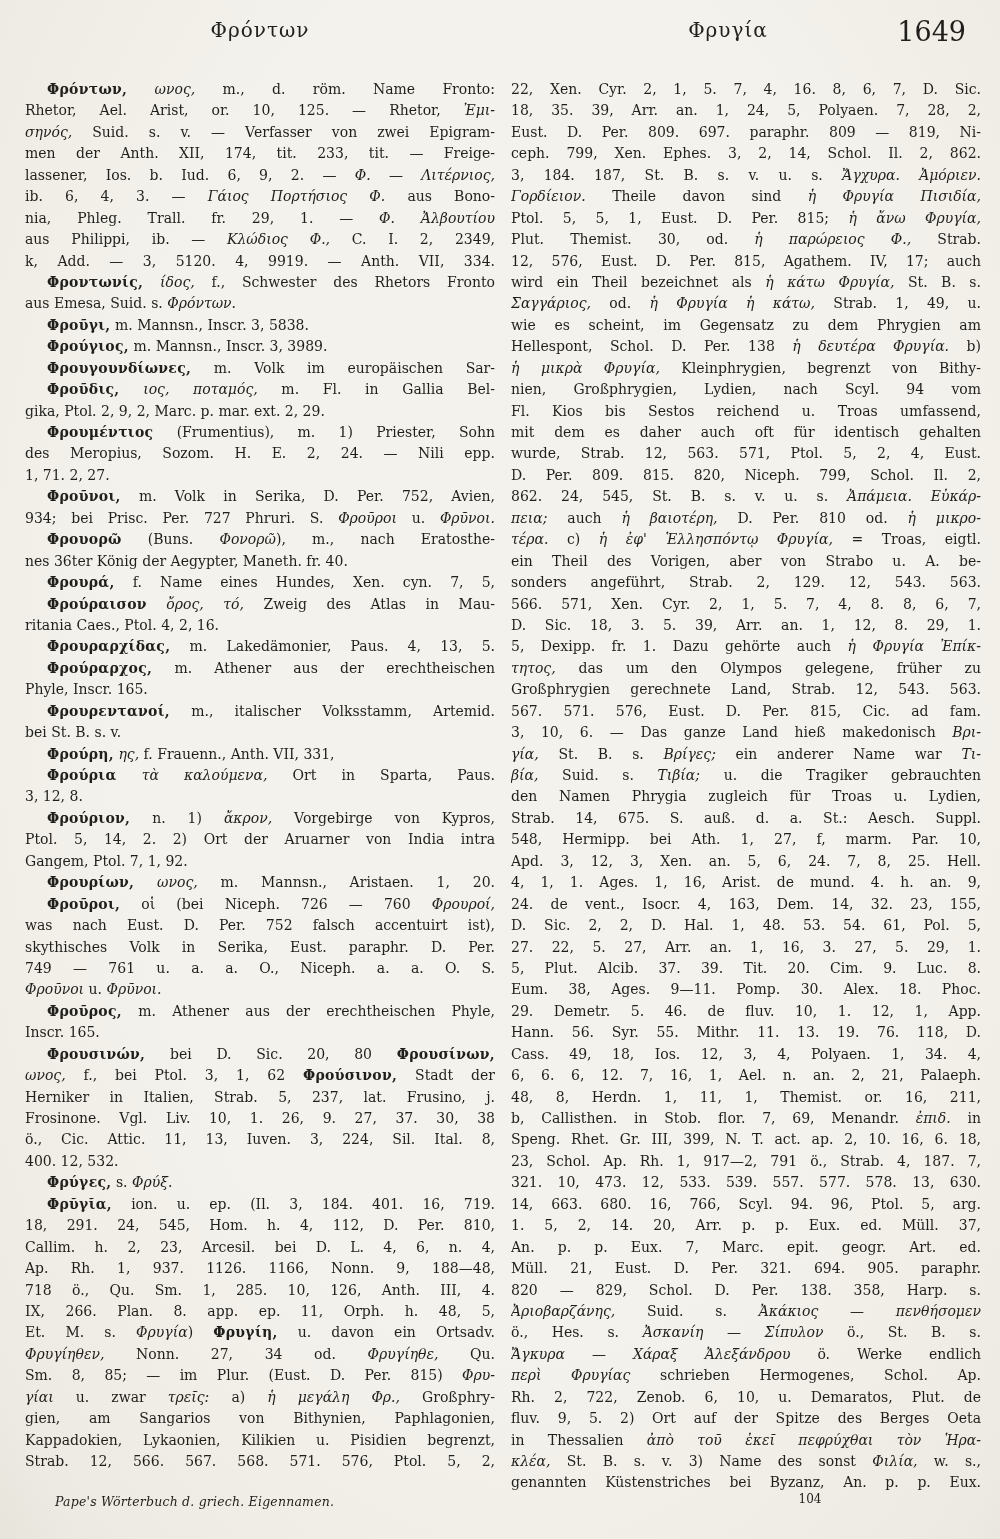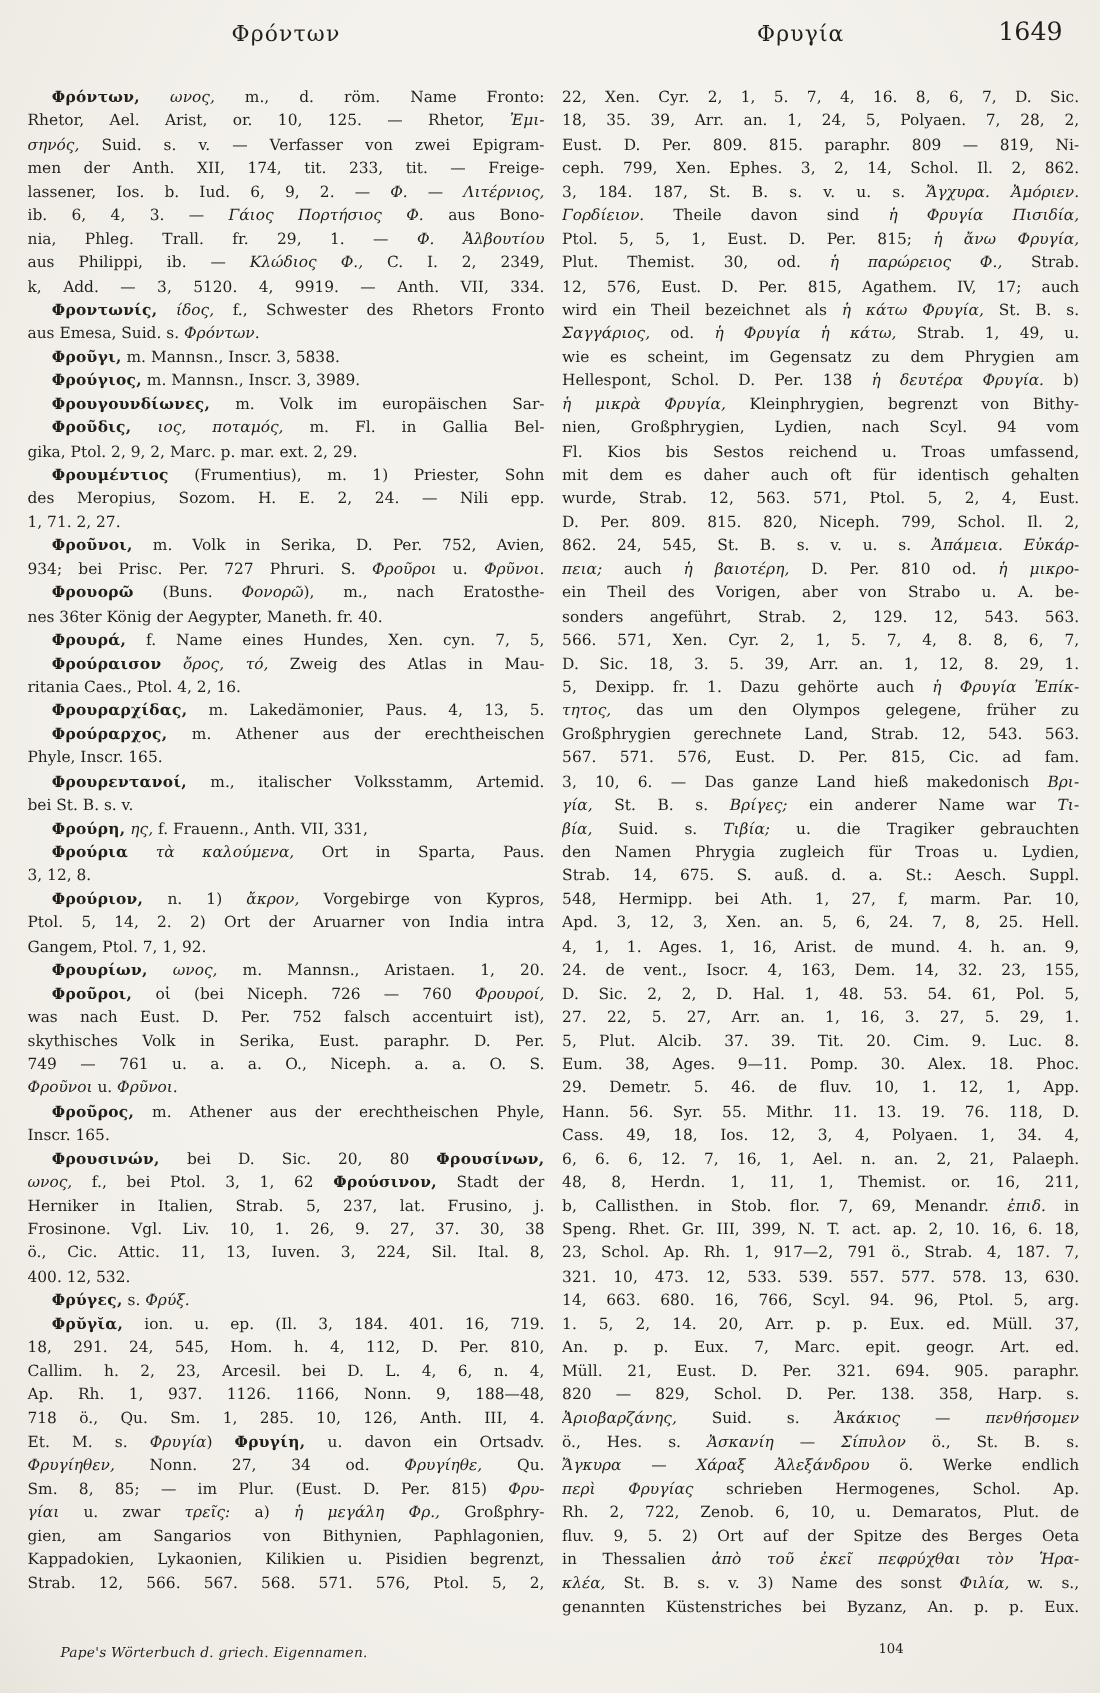--- a/index.html
+++ b/index.html
@@ -7,21 +7,21 @@
   .page{
     position:relative;width:1000px;height:1539px;overflow:hidden;
     background:radial-gradient(ellipse at 52% 42%, #f4f2ec 55%, #edeae3 92%, #e7e4dc 100%);
     color:#211f1b;
     font-family:"DejaVu Serif", serif;
   }
   
   .running-head{position:absolute;top:18px;left:0;right:0;height:34px;font-size:20px;}
   .rh-left{position:absolute;left:25px;width:470px;text-align:center;letter-spacing:1px;}
   .rh-right{position:absolute;left:508px;width:440px;text-align:center;letter-spacing:1px;}
-  .rh-page{position:absolute;right:34px;top:-2px;font-size:23px;}
+  .rh-page{position:absolute;right:34px;top:-2px;font-size:27px;}
   
   .text-body{position:absolute;top:79px;left:25px;display:flex;gap:16px;}
   .col{width:470px;}
   .line{
     height:21.45px;line-height:21.45px;font-size:14px;
     text-align:justify;text-align-last:justify;
     overflow:hidden;
   }
   .line.end{text-align-last:left;}
   .line.indent{padding-left:22px;}
@@ -94,50 +94,52 @@
         <div class="line">Herniker in Italien, Strab. 5, 237, lat. Frusino, j.</div>
         <div class="line">Frosinone. Vgl. Liv. 10, 1. 26, 9. 27, 37. 30, 38</div>
         <div class="line">ö., Cic. Attic. 11, 13, Iuven. 3, 224, Sil. Ital. 8,</div>
         <div class="line end">400. 12, 532.</div>
         <div class="line indent end"><b class="lemma">Φρύγες,</b> s. <i class="gk">Φρύξ.</i></div>
         <div class="line indent"><b class="lemma">Φρῠγῐα,</b> ion. u. ep. (Il. 3, 184. 401. 16, 719.</div>
         <div class="line">18, 291. 24, 545, Hom. h. 4, 112, D. Per. 810,</div>
         <div class="line">Callim. h. 2, 23, Arcesil. bei D. L. 4, 6, n. 4,</div>
         <div class="line">Ap. Rh. 1, 937. 1126. 1166, Nonn. 9, 188—48,</div>
         <div class="line">718 ö., Qu. Sm. 1, 285. 10, 126, Anth. III, 4.</div>
+        <div class="line">IX, 266. Plan. 8. app. ep. 11, Orph. h. 48, 5,</div>
         <div class="line">Et. M. s. <i class="gk">Φρυγία</i>) <b class="lemma">Φρυγίη,</b> u. davon ein Ortsadv.</div>
         <div class="line"><i class="gk">Φρυγίηθεν,</i> Nonn. 27, 34 od. <i class="gk">Φρυγίηθε,</i> Qu.</div>
         <div class="line">Sm. 8, 85; — im Plur. (Eust. D. Per. 815) <i class="gk">Φρυ-</i></div>
         <div class="line"><i class="gk">γίαι</i> u. zwar <i class="gk">τρεῖς:</i> a) <i class="gk">ἡ μεγάλη Φρ.,</i> Großphry-</div>
         <div class="line">gien, am Sangarios von Bithynien, Paphlagonien,</div>
         <div class="line">Kappadokien, Lykaonien, Kilikien u. Pisidien begrenzt,</div>
         <div class="line">Strab. 12, 566. 567. 568. 571. 576, Ptol. 5, 2,</div>
       </div>
     <div class="col" id="col-right">
         <div class="line">22, Xen. Cyr. 2, 1, 5. 7, 4, 16. 8, 6, 7, D. Sic.</div>
         <div class="line">18, 35. 39, Arr. an. 1, 24, 5, Polyaen. 7, 28, 2,</div>
-        <div class="line">Eust. D. Per. 809. 815. paraphr. 809 — 819, Ni-</div>
+        <div class="line">Eust. D. Per. 809. 697. paraphr. 809 — 819, Ni-</div>
         <div class="line">ceph. 799, Xen. Ephes. 3, 2, 14, Schol. Il. 2, 862.</div>
         <div class="line">3, 184. 187, St. B. s. v. u. s. <i class="gk">Ἄγχυρα. Ἀμόριεν.</i></div>
         <div class="line"><i class="gk">Γορδίειον.</i> Theile davon sind <i class="gk">ἡ Φρυγία Πισιδία,</i></div>
         <div class="line">Ptol. 5, 5, 1, Eust. D. Per. 815; <i class="gk">ἡ ἄνω Φρυγία,</i></div>
         <div class="line">Plut. Themist. 30, od. <i class="gk">ἡ παρώρειος Φ.,</i> Strab.</div>
         <div class="line">12, 576, Eust. D. Per. 815, Agathem. IV, 17; auch</div>
         <div class="line">wird ein Theil bezeichnet als <i class="gk">ἡ κάτω Φρυγία,</i> St. B. s.</div>
         <div class="line"><i class="gk">Σαγγάριος,</i> od. <i class="gk">ἡ Φρυγία ἡ κάτω,</i> Strab. 1, 49, u.</div>
         <div class="line">wie es scheint, im Gegensatz zu dem Phrygien am</div>
         <div class="line">Hellespont, Schol. D. Per. 138 <i class="gk">ἡ δευτέρα Φρυγία.</i> b)</div>
         <div class="line"><i class="gk">ἡ μικρὰ Φρυγία,</i> Kleinphrygien, begrenzt von Bithy-</div>
         <div class="line">nien, Großphrygien, Lydien, nach Scyl. 94 vom</div>
         <div class="line">Fl. Kios bis Sestos reichend u. Troas umfassend,</div>
         <div class="line">mit dem es daher auch oft für identisch gehalten</div>
         <div class="line">wurde, Strab. 12, 563. 571, Ptol. 5, 2, 4, Eust.</div>
         <div class="line">D. Per. 809. 815. 820, Niceph. 799, Schol. Il. 2,</div>
         <div class="line">862. 24, 545, St. B. s. v. u. s. <i class="gk">Ἀπάμεια. Εὐκάρ-</i></div>
         <div class="line"><i class="gk">πεια;</i> auch <i class="gk">ἡ βαιοτέρη,</i> D. Per. 810 od. <i class="gk">ἡ μικρο-</i></div>
+        <div class="line"><i class="gk">τέρα.</i> c) <i class="gk">ἡ ἐφ' Ἑλλησπόντῳ Φρυγία,</i> = Troas, eigtl.</div>
         <div class="line">ein Theil des Vorigen, aber von Strabo u. A. be-</div>
         <div class="line">sonders angeführt, Strab. 2, 129. 12, 543. 563.</div>
         <div class="line">566. 571, Xen. Cyr. 2, 1, 5. 7, 4, 8. 8, 6, 7,</div>
         <div class="line">D. Sic. 18, 3. 5. 39, Arr. an. 1, 12, 8. 29, 1.</div>
         <div class="line">5, Dexipp. fr. 1. Dazu gehörte auch <i class="gk">ἡ Φρυγία Ἐπίκ-</i></div>
         <div class="line"><i class="gk">τητος,</i> das um den Olympos gelegene, früher zu</div>
         <div class="line">Großphrygien gerechnete Land, Strab. 12, 543. 563.</div>
         <div class="line">567. 571. 576, Eust. D. Per. 815, Cic. ad fam.</div>
         <div class="line">3, 10, 6. — Das ganze Land hieß makedonisch <i class="gk">Βρι-</i></div>
         <div class="line"><i class="gk">γία,</i> St. B. s. <i class="gk">Βρίγες;</i> ein anderer Name war <i class="gk">Τι-</i></div>

